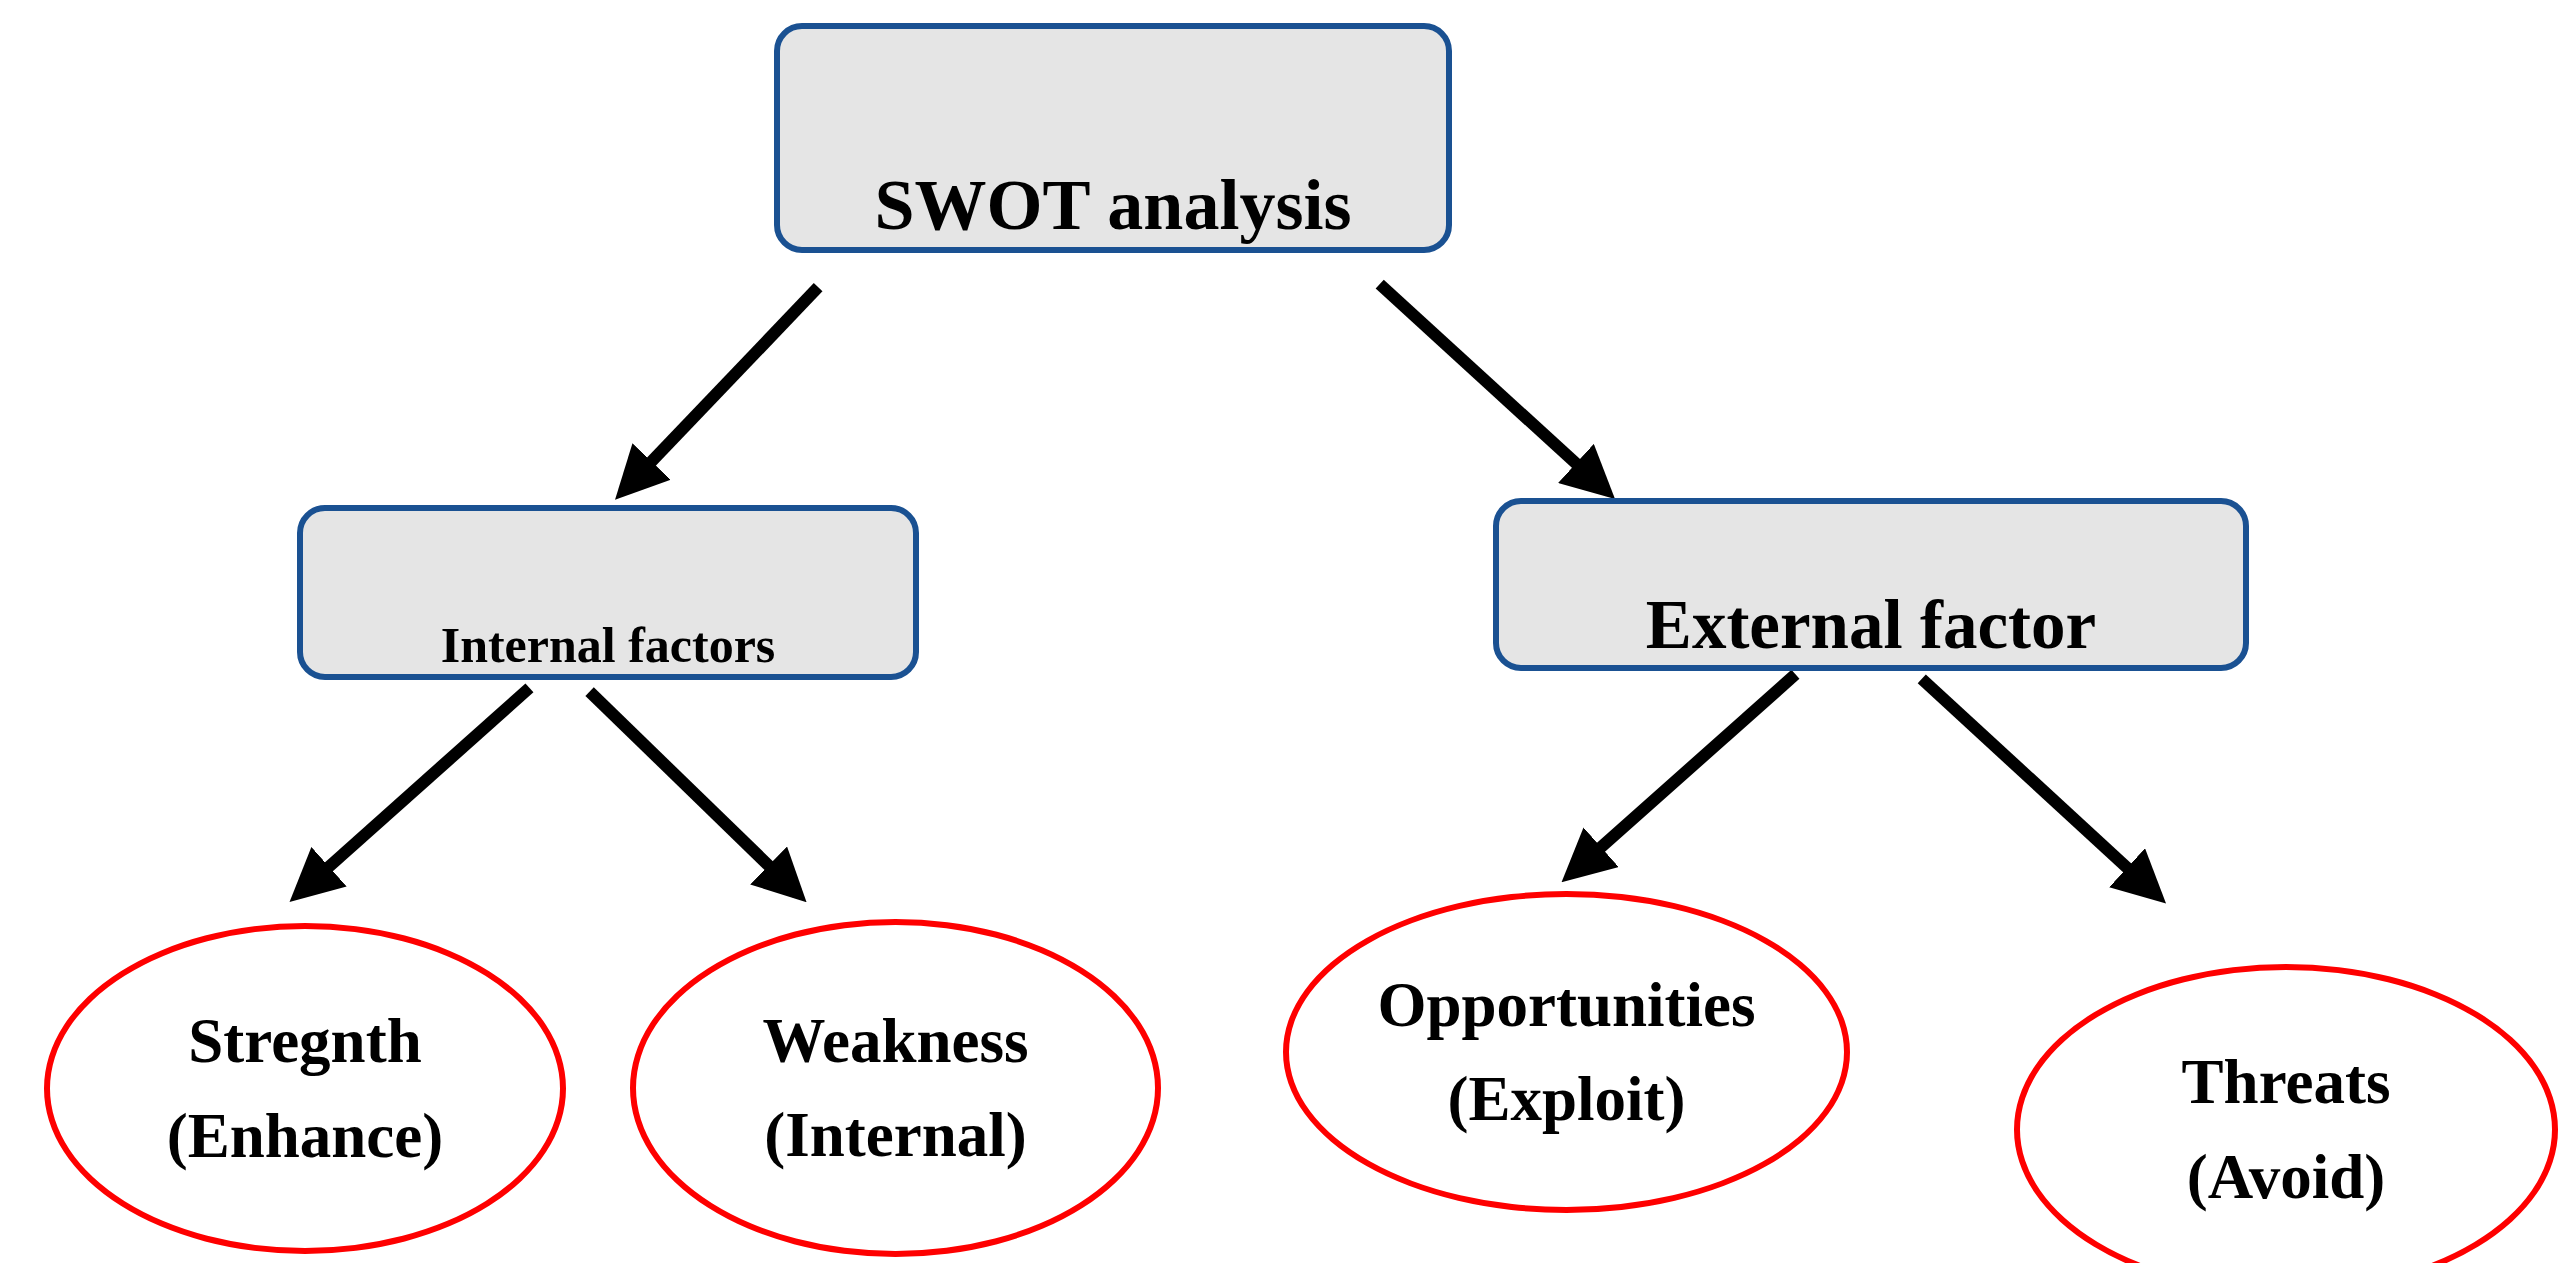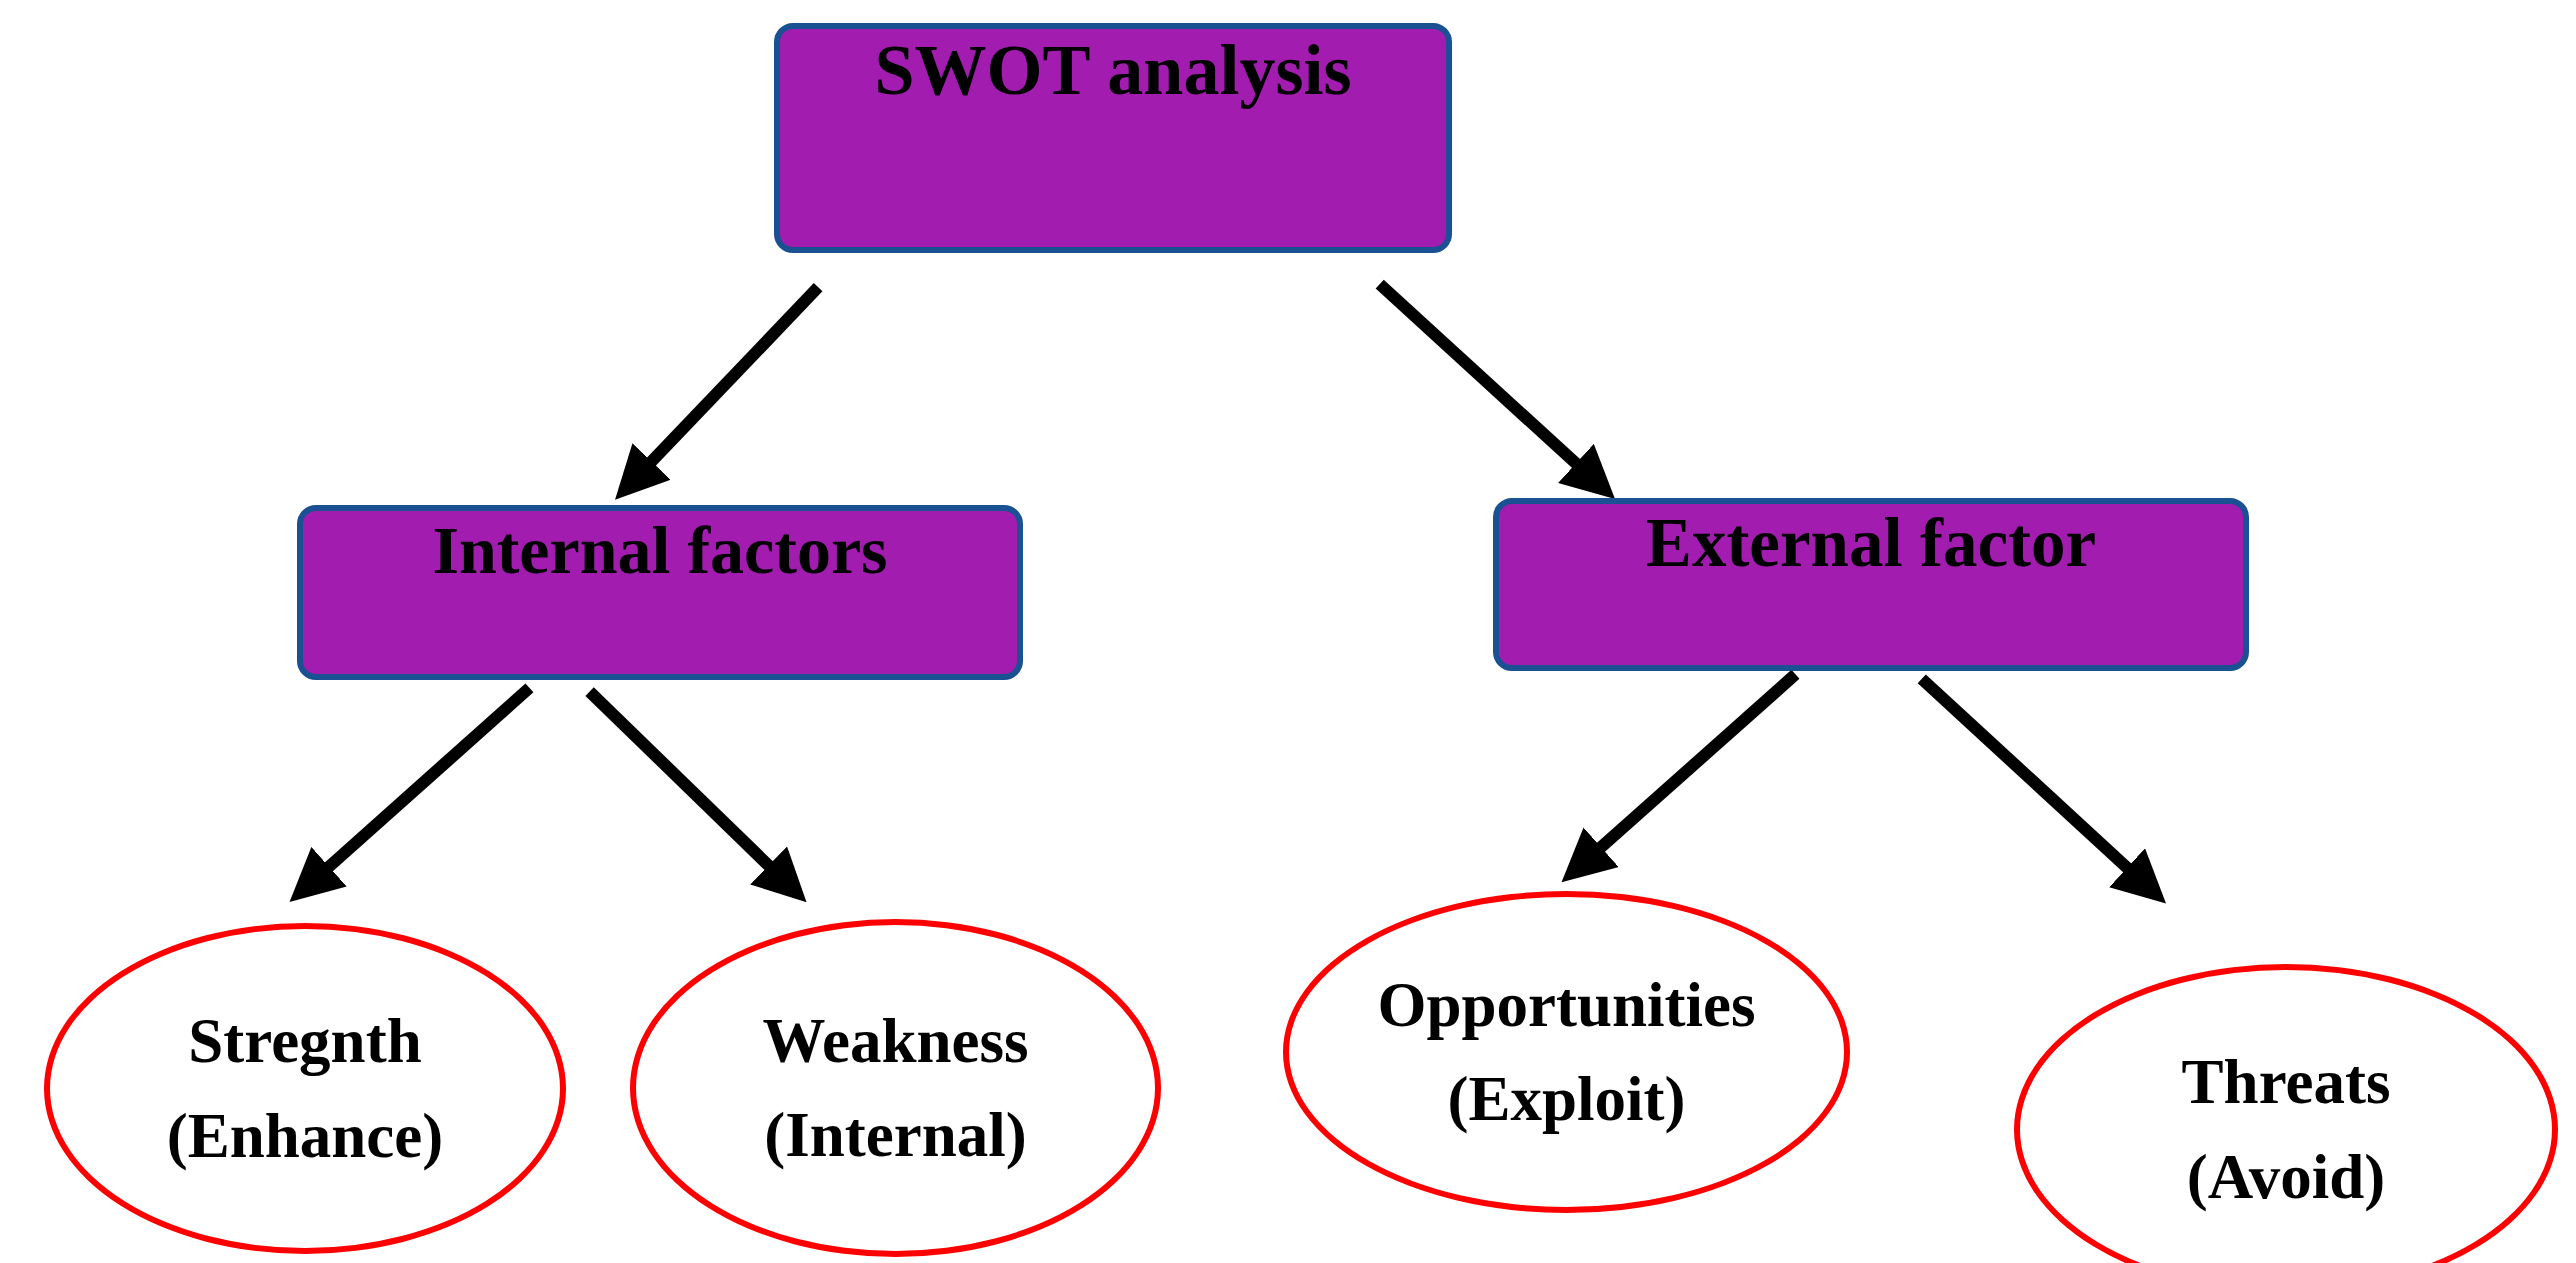--- a/index.html
+++ b/index.html
@@ -28,31 +28,31 @@
     stroke: var(--arrow-color, #000000);
     stroke-width: 16;
     fill: none;
   }
   .arrowhead-fill {
     fill: var(--arrow-color, #000000);
   }
   .node-box {
     position: absolute;
     box-sizing: border-box;
-    background: #a21caf;
+    background: #e5e5e5;
     border: 6.8px solid var(--box-border, #1a5192);
-    border-radius: 19px;
+    border-radius: 28px;
     display: flex;
-    align-items: flex-start;
+    align-items: flex-end;
     justify-content: center;
     font-weight: bold;
     text-align: center;
   }
   .node-box.root    { left: 774px; top: 22.6px;  width: 678px; height: 230px; font-size: 72px; }
-  .node-box.level2a { left: 297px;  top: 505px; width: 726px; height: 175px; font-size: 68px; }
+  .node-box.level2a { left: 297px;  top: 505px; width: 622px; height: 175px; font-size: 50px; }
   .node-box.level2b { left: 1493px; top: 498px; width: 756px; height: 173px; font-size: 69px; }
   .node-ellipse {
     position: absolute;
     box-sizing: border-box;
     background: #ffffff;
     border: 6px solid var(--ellipse-border, #fe0000);
     border-radius: 50%;
     display: flex;
     flex-direction: column;
     align-items: center;

